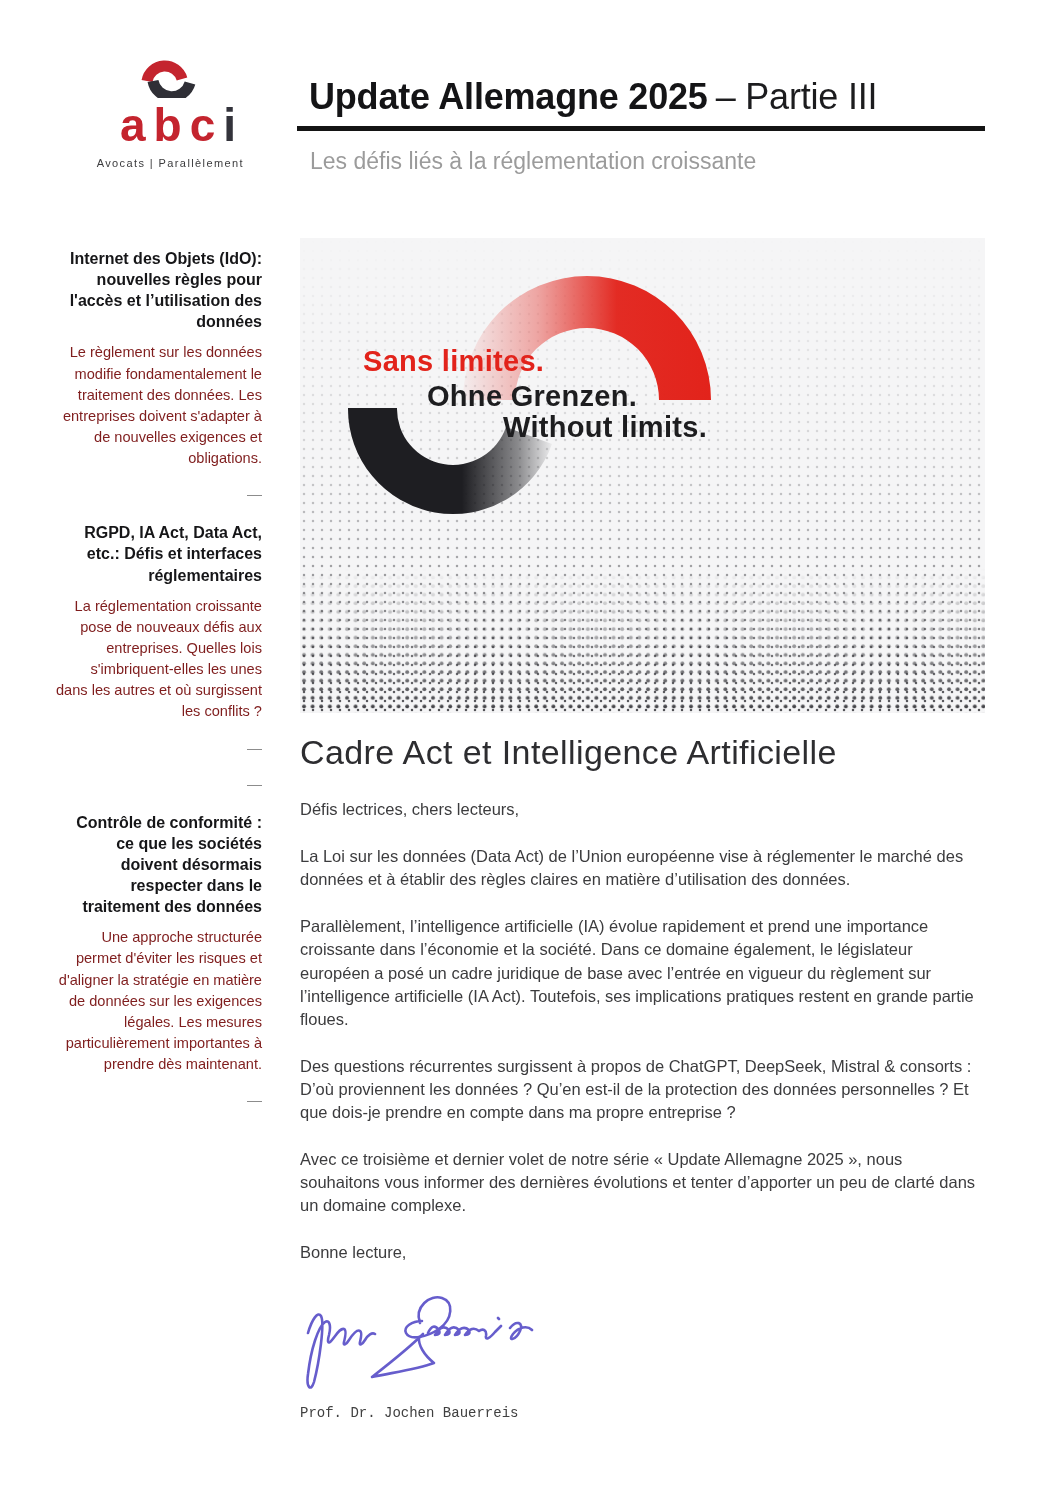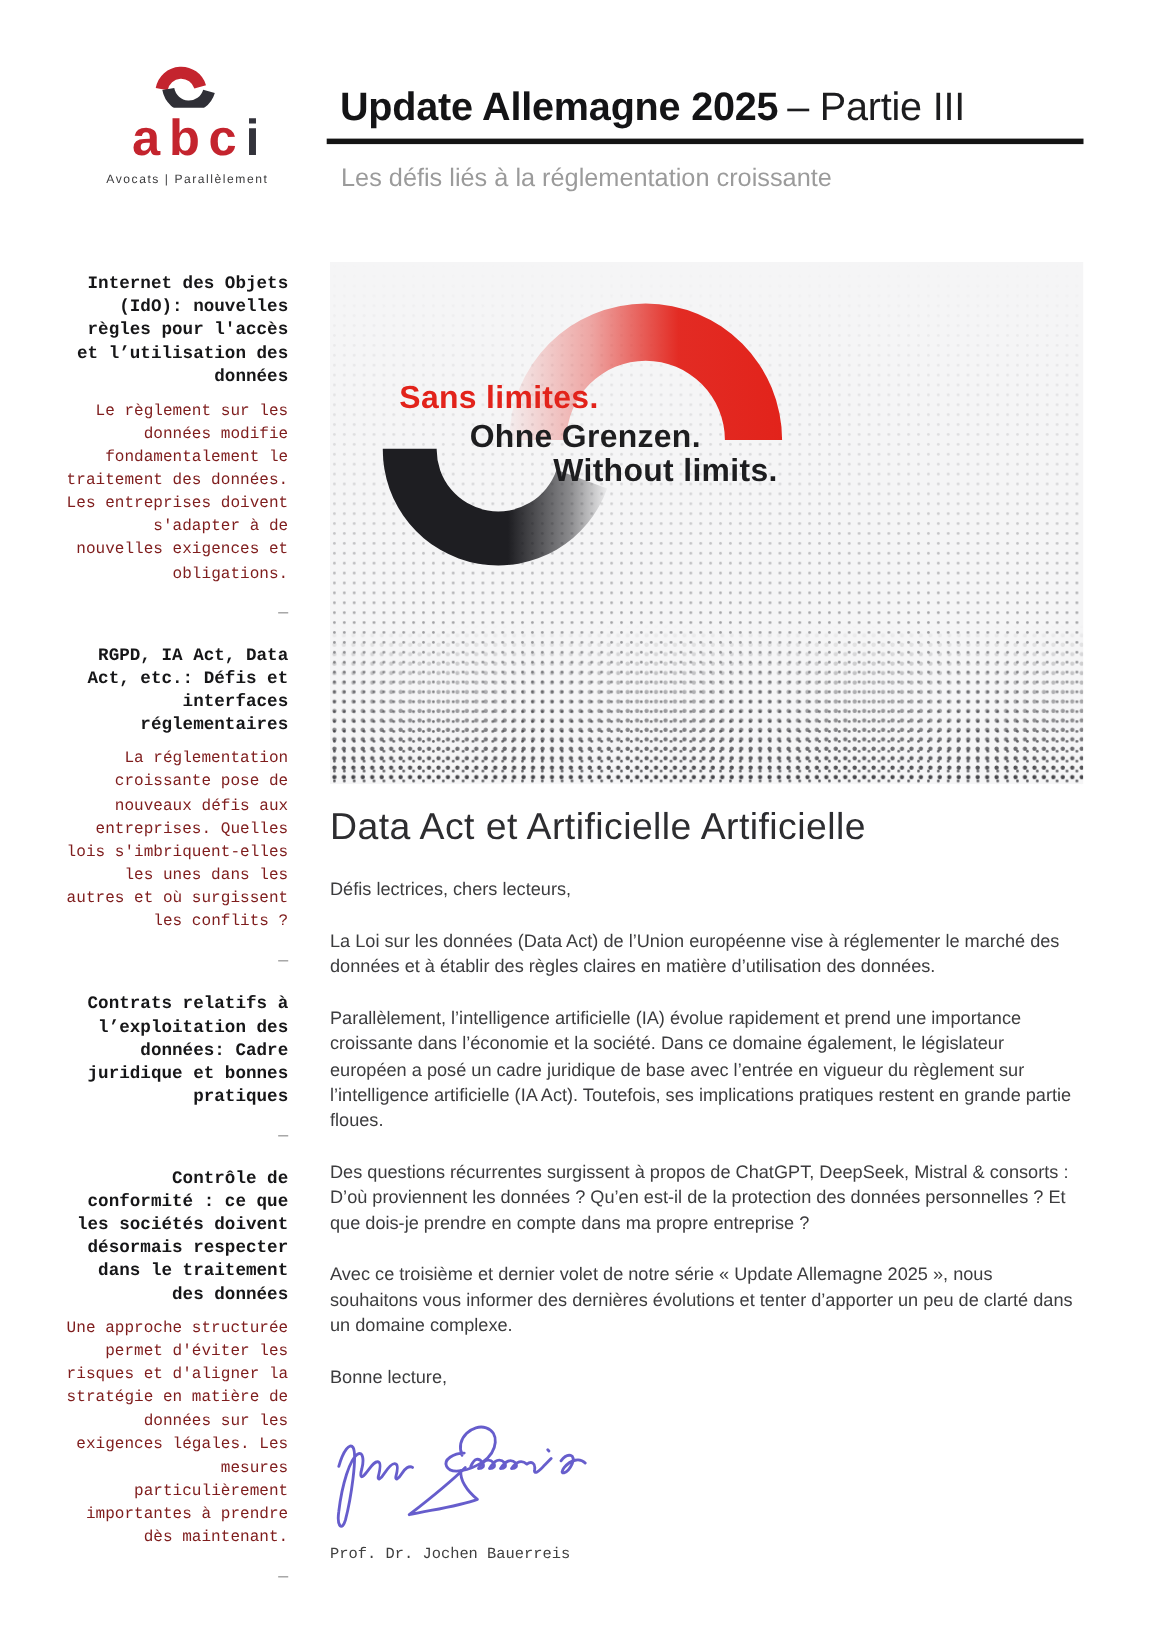--- a/index.html
+++ b/index.html
@@ -15,21 +15,21 @@
   .logo-word .dark{color:#33333b;}
   .logo-tagline{font-size:11px;letter-spacing:1.4px;color:#3b3b3d;margin-top:9px;font-weight:500;}
   
   .header{position:absolute;left:297px;top:76px;width:688px;}
   .title{font-size:36px;line-height:1.15;letter-spacing:-0.2px;padding-left:12px;white-space:nowrap;}
   .title .bold{font-weight:700;color:#141416;}
   .title .light{font-weight:400;color:#1c1c1e;margin-left:8px;}
   .rule{height:5px;background:#141414;margin-top:9px;}
   .subtitle{font-size:23px;color:#9b9b9b;margin-top:17px;padding-left:13px;}
   
-  .sidebar{position:absolute;left:55px;top:248px;width:207px;text-align:right;font-family:Liberation Mono, monospace;}
+  .sidebar{position:absolute;left:55px;top:248px;width:207px;text-align:right;}
   .side-section{margin-bottom:21px;}
   .side-heading{font-size:16px;font-weight:700;line-height:1.32;color:#161618;}
   .side-body{font-size:14.6px;line-height:1.45;color:#7f1d1d;margin-top:10px;}
   .side-sep{display:block;color:#8c8c8c;font-size:15px;margin-top:17px;line-height:1;}
   
   .main{position:absolute;left:300px;top:238px;width:685px;}
   .hero{display:block;}
   .hero-text-red{font-family:"Liberation Sans",sans-serif;font-weight:800;font-size:29px;letter-spacing:.3px;fill:#e2231b;}
   .hero-text-dark{font-family:"Liberation Sans",sans-serif;font-weight:800;font-size:29px;letter-spacing:.3px;fill:#1d1d1f;}
   .main-heading{font-size:34px;font-weight:400;color:#2d2d30;letter-spacing:.4px;margin:20px 0 0 0;line-height:1.15;}
@@ -65,21 +65,20 @@
       <div class="side-heading">Internet des Objets (IdO): nouvelles règles pour l'accès et l’utilisation des données</div>
       <div class="side-body">Le règlement sur les données modifie fondamentalement le traitement des données. Les entreprises doivent s'adapter à de nouvelles exigences et obligations.</div>
       <span class="side-sep">—</span>
     </div>
     <div class="side-section">
       <div class="side-heading">RGPD, IA Act, Data Act, etc.: Défis et interfaces réglementaires</div>
       <div class="side-body">La réglementation croissante pose de nouveaux défis aux entreprises. Quelles lois s'imbriquent-elles les unes dans les autres et où surgissent les conflits ?</div>
       <span class="side-sep">—</span>
     </div>
     <div class="side-section">
-      <div class="side-heading">Contrats relatifs à l’exploitation des données: Cadre juridique et bonnes pratiques</div>
       <span class="side-sep">—</span>
     </div>
     <div class="side-section">
       <div class="side-heading">Contrôle de conformité : ce que les sociétés doivent désormais respecter dans le traitement des données</div>
       <div class="side-body">Une approche structurée permet d'éviter les risques et d'aligner la stratégie en matière de données sur les exigences légales. Les mesures particulièrement importantes à prendre dès maintenant.</div>
       <span class="side-sep">—</span>
     </div>
   </aside>
 
   <div class="main">
@@ -130,21 +129,21 @@
       <rect y="330" width="685" height="145" fill="url(#dotsL)" mask="url(#maskB)"></rect>
 
       <path d="M163,162 A124,124 0 0 1 411,162 L359,162 A72,72 0 0 0 215,162 Z" fill="url(#gradRed)"></path>
       <path d="M48,170 A105,105 0 0 0 252,206 L206,189 A56,56 0 0 1 97,170 Z" fill="url(#gradBlk)"></path>
 
       <text x="63" y="133" class="hero-text-red">Sans limites.</text>
       <text x="127" y="168" class="hero-text-dark">Ohne Grenzen.</text>
       <text x="203" y="199" class="hero-text-dark">Without limits.</text>
     </svg>
 
-    <h1 class="main-heading">Data Act et Artificielle Artificielle</h1>
+    <h1 class="main-heading">Cadre Act et Intelligence Artificielle</h1>
 
     <div class="body-copy">
       <p>Défis lectrices, chers lecteurs,</p>
       <p>La Loi sur les données (Data Act) de l’Union européenne vise à réglementer le marché des données et à établir des règles claires en matière d’utilisation des données.</p>
       <p>Parallèlement, l’intelligence artificielle (IA) évolue rapidement et prend une importance croissante dans l’économie et la société. Dans ce domaine également, le législateur européen a posé un cadre juridique de base avec l’entrée en vigueur du règlement sur l’intelligence artificielle (IA Act). Toutefois, ses implications pratiques restent en grande partie floues.</p>
       <p>Des questions récurrentes surgissent à propos de ChatGPT, DeepSeek, Mistral &amp; consorts : D’où proviennent les données ? Qu’en est-il de la protection des données personnelles ? Et que dois-je prendre en compte dans ma propre entreprise ?</p>
       <p>Avec ce troisième et dernier volet de notre série « Update Allemagne 2025 », nous souhaitons vous informer des dernières évolutions et tenter d’apporter un peu de clarté dans un domaine complexe.</p>
       <p>Bonne lecture,</p>
     </div>
 

